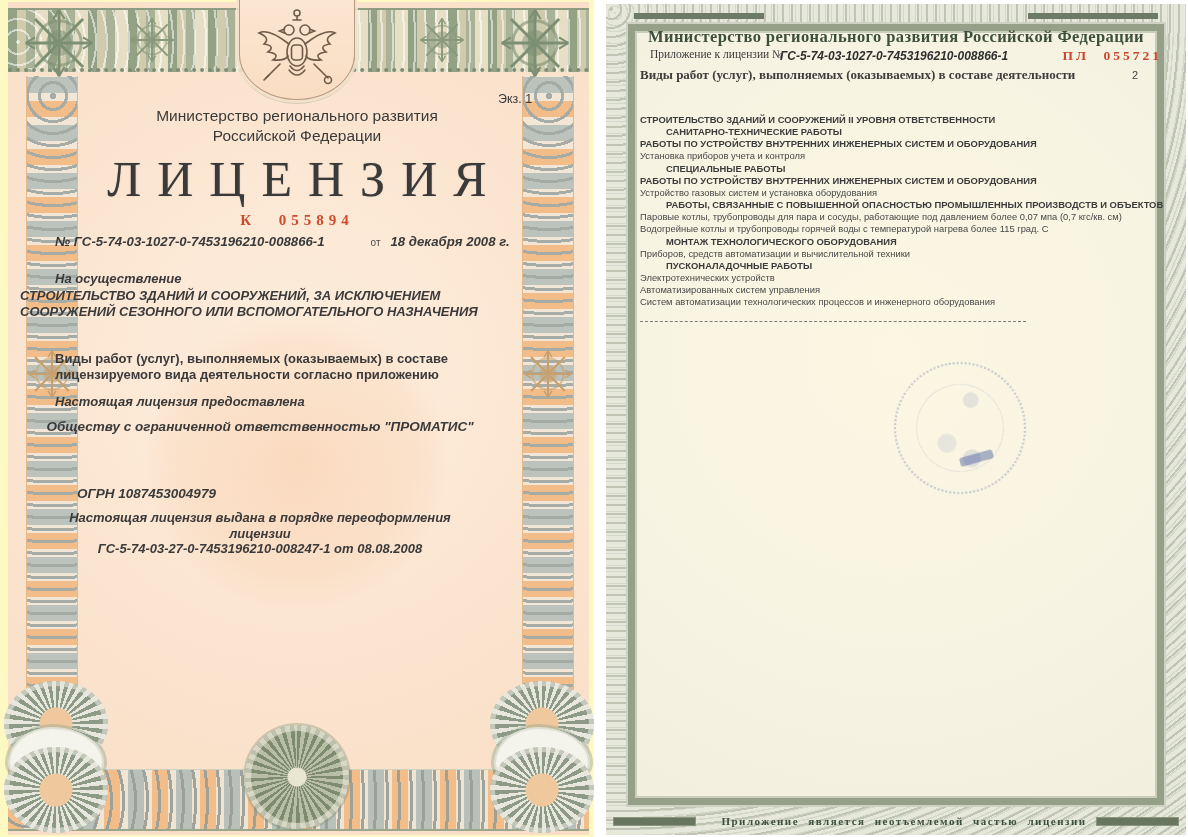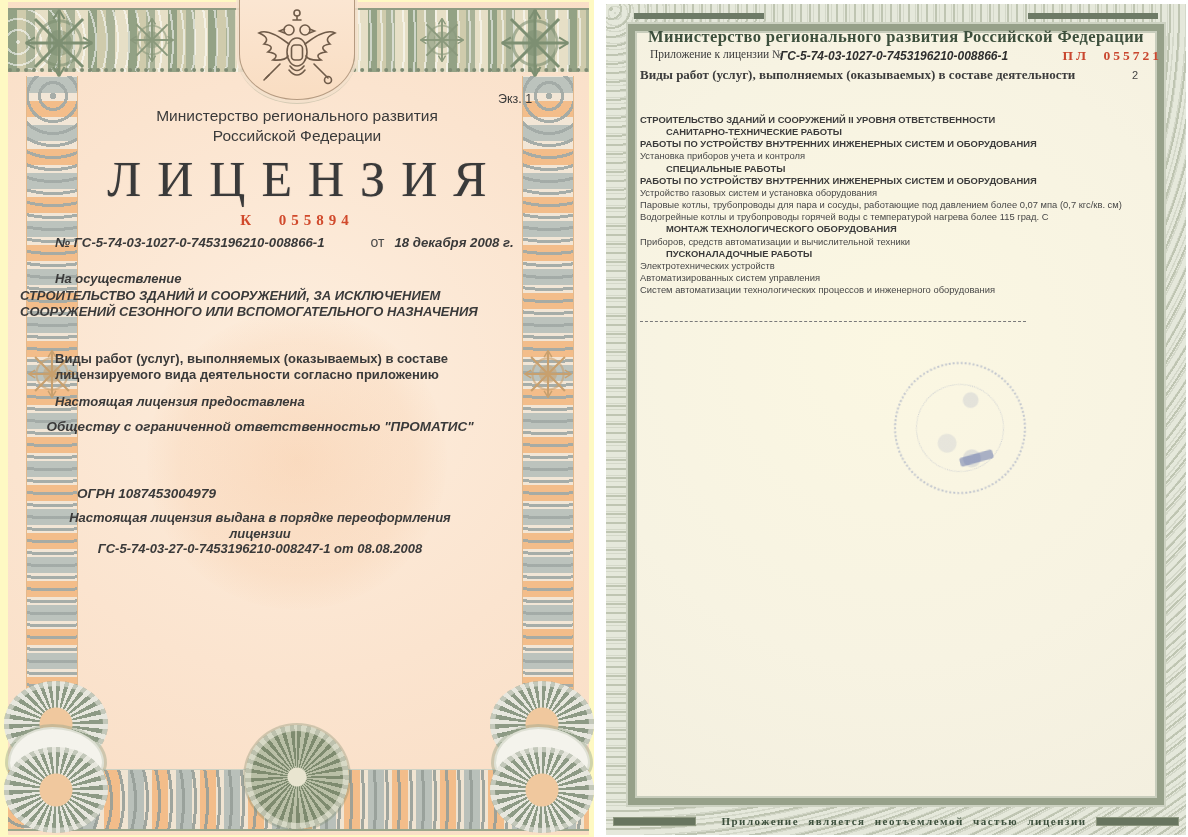--- a/index.html
+++ b/index.html
@@ -61,21 +61,21 @@
   .lp-copy { left:498px; top:92px; font-size:12.5px; color:#4a4a4a; }
   .lp-ministry { left:0; right:0; top:106px; text-align:center; font-size:15.5px; line-height:20px; color:#4c4c4c; }
   .lp-title { left:0; right:0; top:150px; text-align:center;
               font-family:"Liberation Serif", serif; font-size:50px; font-weight:500;
               letter-spacing:.32em; text-indent:.32em; color:#665d57;
               text-shadow:0 0 1px rgba(102,93,87,.5); }
   .lp-serial { left:0; right:0; top:212px; text-align:center;
               font-family:"Liberation Serif", serif; font-size:15px; font-weight:bold;
               letter-spacing:5px; word-spacing:14px; }
   .lp-numrow { left:55px; top:234px; font-size:13.2px; font-weight:bold; font-style:italic; width:520px; }
-  .lp-numrow .ot { font-style:normal; font-weight:normal; font-size:14px; margin:0 10px 0 46px; color:#4a4a4a; }
+  .lp-numrow .ot { font-style:normal; font-weight:normal; font-size:10px; margin:0 10px 0 46px; color:#4a4a4a; }
   .lp-for { left:55px; top:271px; font-size:13px; font-weight:bold; font-style:italic; }
   .lp-activity { left:20px; top:288px; width:554px; text-align:left;
               font-size:13px; font-weight:bold; font-style:italic; line-height:15.5px; }
   .lp-worksnote { left:55px; top:351px; font-size:13px; font-weight:bold; line-height:15.5px; }
   .lp-granted { left:55px; top:394px; font-size:13px; font-weight:bold; font-style:italic; }
   .lp-grantee { left:40px; top:419px; width:440px; text-align:center;
               font-size:13.5px; font-weight:bold; font-style:italic; }
   .lp-ogrn { left:77px; top:486px; font-size:13.5px; font-weight:bold; font-style:italic; }
   .lp-reissue { left:40px; top:510px; width:440px; text-align:center;
               font-size:13px; font-weight:bold; font-style:italic; line-height:15.5px; }
@@ -245,20 +245,21 @@
     <div class="rp-pagenum">2</div>
 
     <div class="rp-works">
         <div class="work-item bold">СТРОИТЕЛЬСТВО ЗДАНИЙ И СООРУЖЕНИЙ  II  УРОВНЯ ОТВЕТСТВЕННОСТИ</div>
         <div class="work-item bold ind">САНИТАРНО-ТЕХНИЧЕСКИЕ РАБОТЫ</div>
         <div class="work-item bold">РАБОТЫ ПО УСТРОЙСТВУ ВНУТРЕННИХ ИНЖЕНЕРНЫХ СИСТЕМ И ОБОРУДОВАНИЯ</div>
         <div class="work-item">Установка приборов учета и контроля</div>
         <div class="work-item bold ind">СПЕЦИАЛЬНЫЕ РАБОТЫ</div>
         <div class="work-item bold">РАБОТЫ ПО УСТРОЙСТВУ ВНУТРЕННИХ ИНЖЕНЕРНЫХ СИСТЕМ И ОБОРУДОВАНИЯ</div>
         <div class="work-item">Устройство газовых систем и установка оборудования</div>
+        <div class="work-item bold ind">РАБОТЫ, СВЯЗАННЫЕ С ПОВЫШЕННОЙ ОПАСНОСТЬЮ ПРОМЫШЛЕННЫХ ПРОИЗВОДСТВ И ОБЪЕКТОВ</div>
         <div class="work-item">Паровые котлы, трубопроводы для пара и сосуды, работающие под давлением более 0,07 мпа (0,7 кгс/кв. см)</div>
         <div class="work-item">Водогрейные котлы и трубопроводы горячей воды с температурой нагрева более 115 град. С</div>
         <div class="work-item bold ind">МОНТАЖ ТЕХНОЛОГИЧЕСКОГО ОБОРУДОВАНИЯ</div>
         <div class="work-item">Приборов, средств автоматизации и вычислительной техники</div>
         <div class="work-item bold ind">ПУСКОНАЛАДОЧНЫЕ РАБОТЫ</div>
         <div class="work-item">Электротехнических устройств</div>
         <div class="work-item">Автоматизированных систем управления</div>
         <div class="work-item">Систем автоматизации технологических процессов и инженерного оборудования</div>
       </div>
 

